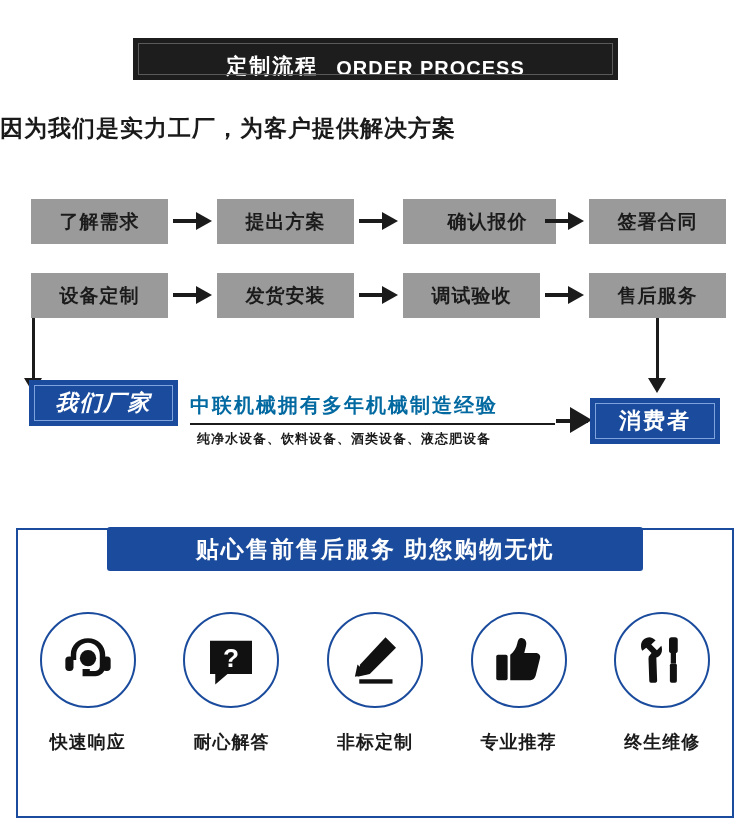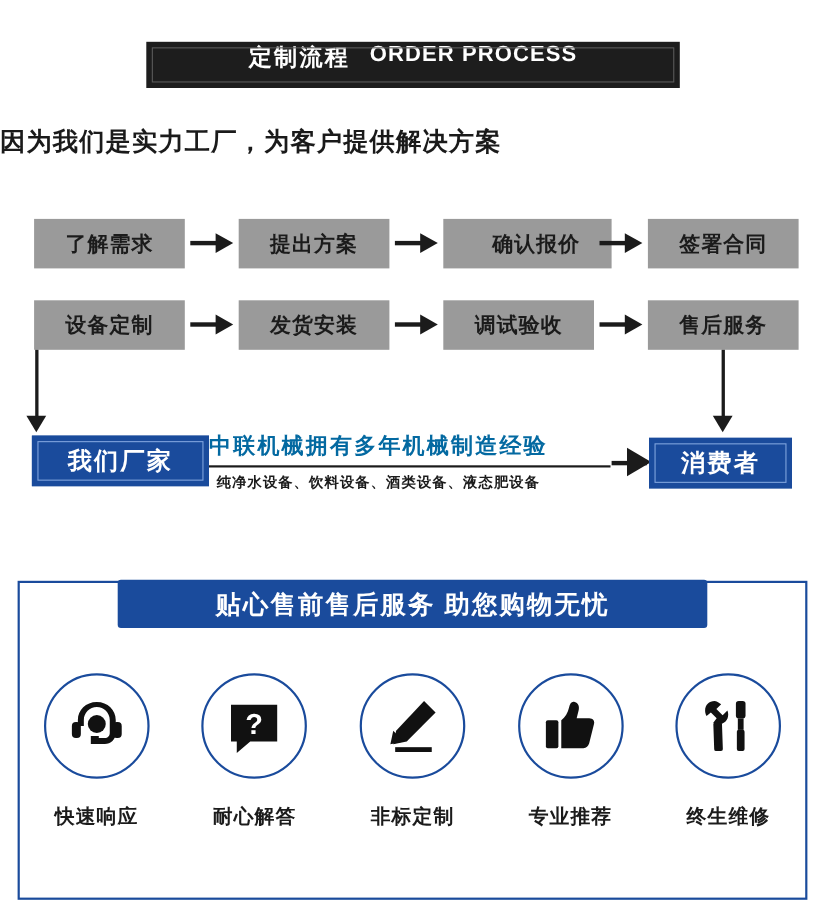--- a/index.html
+++ b/index.html
@@ -18,21 +18,21 @@
 
   
   .header-banner {
     position: absolute;
     left: 133px;
     top: 38px;
     width: 485px;
     height: 42px;
     background: #1d1d1d;
     display: flex;
-    align-items: flex-start;
+    align-items: flex-end;
     justify-content: center;
     box-sizing: border-box;
   }
   .header-banner .inner-line {
     position: absolute;
     left: 5px;
     top: 5px;
     right: 5px;
     bottom: 5px;
     border: 1px solid #5a5a5a;
@@ -250,21 +250,21 @@
 <div class="arrow-right" style="left:568px; top:286px;"></div>
 
 <div class="flow-box" style="left:589px; top:273px;">售后服务</div>
 
 <div class="vline" style="left:32px; top:318px; height:62px;"></div>
 <div class="arrow-down" style="left:24px; top:378px;"></div>
 
 <div class="vline" style="left:656px; top:318px; height:62px;"></div>
 <div class="arrow-down" style="left:648px; top:378px;"></div>
 
-<div class="blue-box" style="left:29px; top:396px; width:161px;">
+<div class="blue-box" style="left:29px; top:380px; width:149px;font-style:italic;">
   <div class="bb-inner"></div>
   <span>我们厂家</span>
 </div>
 
 <div class="center-text-main" style="left:190px; top:392px;">中联机械拥有多年机械制造经验</div>
 <div class="center-rule" style="left:190px; top:423px; width:365px;"></div>
 <div class="center-text-sub" style="left:197px; top:430px;">纯净水设备、饮料设备、酒类设备、液态肥设备</div>
 
 <div class="arrow-stem" style="left:556px; top:419px; width:32px;"></div>
 <div class="arrow-right" style="left:570px; top:407px; border-top-width:13px; border-bottom-width:13px; border-left-width:22px;"></div>

